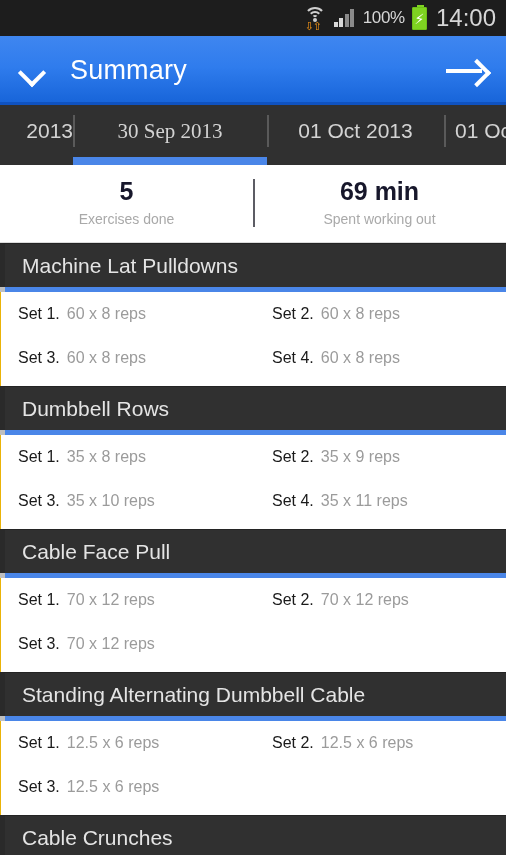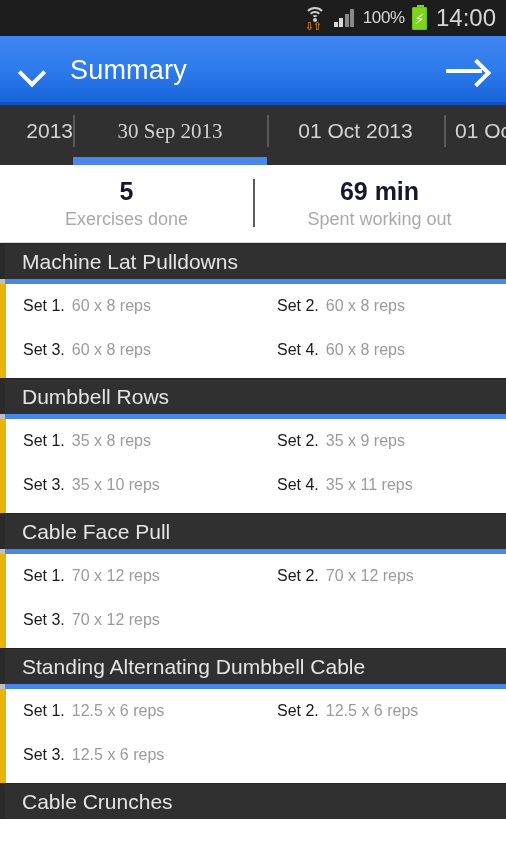--- a/index.html
+++ b/index.html
@@ -181,58 +181,58 @@
     flex: 1 1 0;
     text-align: center;
   }
   .stat-value {
     font-size: 25px;
     font-weight: bold;
     color: #17172b;
     line-height: 28px;
   }
   .stat-label {
-    font-size: 18px;
+    font-size: 14px;
     color: #a9a9a9;
     line-height: 24px;
     margin-top: 2px;
   }
   .stat-divider {
     position: absolute;
     left: 253px; top: 14px;
     width: 2px; height: 48px;
     background: #5c5c64;
   }
 
   
   .list { background: #ffffff; }
   .exercise { position: relative; }
   .ex-header {
-    height: 36px;
+    height: 44px;
     background: #303030;
     display: flex;
     align-items: center;
     padding-left: 17px;
     border-left: 5px solid #2a2a2a;
     border-top: 1px solid #242424;
   }
   .ex-title {
     color: #e4e4e4;
     font-size: 21px;
     white-space: nowrap;
     overflow: hidden;
   }
   .ex-accent {
     height: 5px;
     background: #4a86e8;
     border-left: 5px solid #bfbfbf;
   }
   .ex-sets {
     background: #ffffff;
-    border-left: 6px solid #eab308;
+    border-left: 1px solid #eab308;
     padding: 0 0 6px 0;
   }
   .set-row {
     display: flex;
     align-items: center;
     height: 44px;
   }
   .set-line { display: flex; gap: 7px; align-items: baseline; }
   .set-name { color: #1a1a1a; }
   .set-detail { color: #9b9b9b; }

